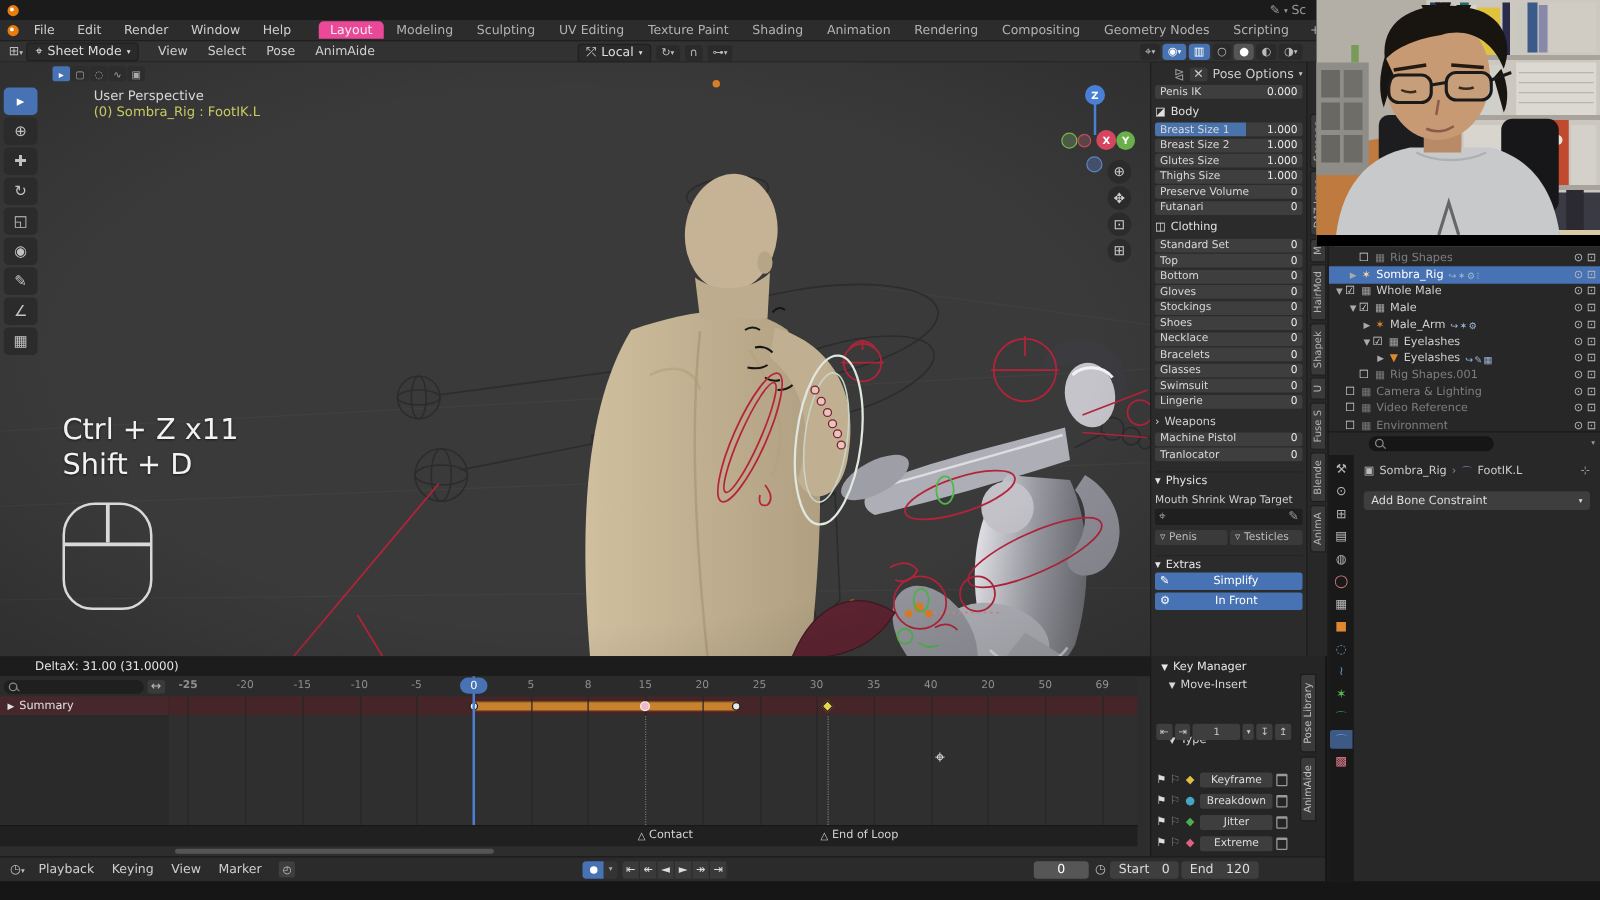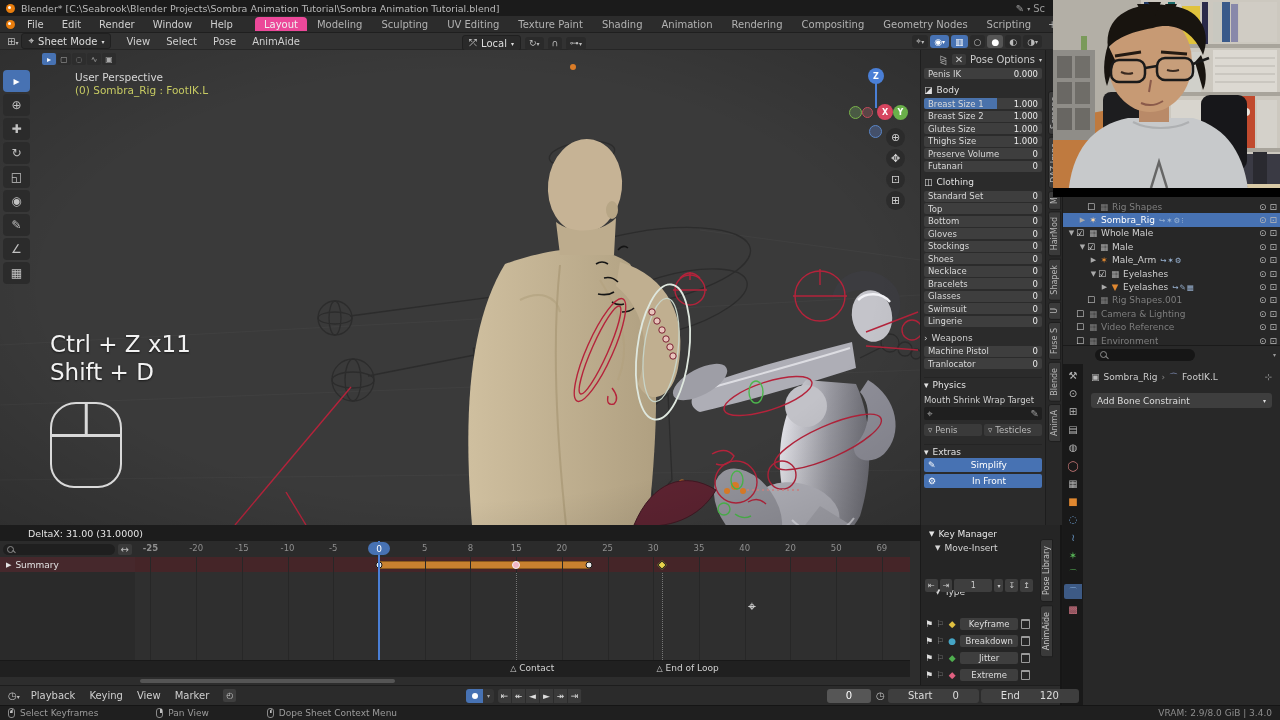--- a/index.html
+++ b/index.html
@@ -135,40 +135,39 @@
 .pb-menu{padding:1px 6px;color:#cfcfcf}
 #pb-clockbtn{margin-left:6px}
 #transport{position:absolute;left:498px;display:flex;background:#3a3a3a;border-radius:3px;overflow:hidden}
 .tp-btn{width:14px;height:14px;display:flex;align-items:center;justify-content:center;color:#ddd;font-size:9px;border-right:1px solid #2c2c2c}
 #rec{position:absolute;left:466px;width:17px;height:14px;background:#4772b3;border-radius:3px 0 0 3px;display:flex;align-items:center;justify-content:center}
 #rec::after{content:"";width:6px;height:6px;border-radius:50%;background:#fff}
 #rec-dd{position:absolute;left:483px;width:11px;height:14px;background:#343434;border-radius:0 3px 3px 0;color:#aaa;font-size:6px;display:flex;align-items:center;justify-content:center}
 #cur-frame{position:absolute;left:827px;width:44px;height:14px;background:#565656;border-radius:3px;color:#fff;display:flex;align-items:center;justify-content:center}
 #pb-clock2{position:absolute;left:876px;color:#bbb}
 #range{position:absolute;left:888px;display:flex;gap:2px}
-.rangebox{height:14px;background:#3e3e3e;border-radius:3px;display:flex;align-items:center;gap:20px;padding:0 20px;color:#ddd}
+.rangebox{height:14px;background:#3e3e3e;border-radius:3px;display:flex;align-items:center;gap:10px;padding:0 7px;color:#ddd}
 #statusbar{left:0;top:705px;width:1280px;height:15px;background:#1f1f1f;border-top:1px solid #151515;display:flex;align-items:center;padding:0 8px;gap:26px;color:#9b9b9b;font-size:9px}
 .hint{display:flex;align-items:center;gap:5px}
 .mico{width:7px;height:10px;border:1px solid #8a8a8a;border-radius:3px;position:relative}
 .mico::after{content:"";position:absolute;left:3px;top:0;width:1px;height:4px;background:#8a8a8a}
 .mico.left::before{content:"";position:absolute;left:0.5px;top:0.5px;width:2.5px;height:3.5px;background:#c2c2c2;border-radius:2px 0 0 0}
 .mico.middle::after{width:2px;background:#c2c2c2}
 .mico.right::before{content:"";position:absolute;right:0.5px;top:0.5px;width:2.5px;height:3.5px;background:#c2c2c2;border-radius:0 2px 0 0}
 #vram{margin-left:auto;color:#8d8d8d}
 .mag{width:7px;height:7px;border:1.2px solid #8a8a8a;border-radius:50%;position:relative;flex:none}
 .mag::after{content:"";position:absolute;width:4px;height:1.2px;background:#8a8a8a;transform:rotate(45deg);right:-3px;bottom:-1px}
 </style>
 </head>
 <body>
 
 <div class="app">
 
   <div class="abs" id="titlebar">
     <span class="blogo"></span>
-    <span>Blender* [C:\Seabrook\Blender Projects\Sombra Animation Tutorial\Sombra Animation Tutorial.blend]</span>
   </div>
 
   <div class="abs" id="menubar">
     <span class="blogo"></span>
     <div id="menu-items">
         <span class="menu-item">File</span>
         <span class="menu-item">Edit</span>
         <span class="menu-item">Render</span>
         <span class="menu-item">Window</span>
         <span class="menu-item">Help</span>
@@ -956,31 +955,14 @@
           <span>Start</span>
           <span>0</span>
         </div>
       <div class="rangebox">
           <span>End</span>
           <span>120</span>
         </div>
     </div>
   </div>
 
-  <div class="abs" id="statusbar">
-    <div id="hints" style="display:flex;gap:58px">
-        <span class="hint">
-          <span class="mico left"></span>
-          <span>Select Keyframes</span>
-        </span>
-        <span class="hint">
-          <span class="mico middle"></span>
-          <span>Pan View</span>
-        </span>
-        <span class="hint">
-          <span class="mico right"></span>
-          <span>Dope Sheet Context Menu</span>
-        </span>
-      </div>
-    <span id="vram">VRAM: 2.9/8.0 GiB | 3.4.0</span>
-  </div>
 
 </div>
 
 </body></html>

